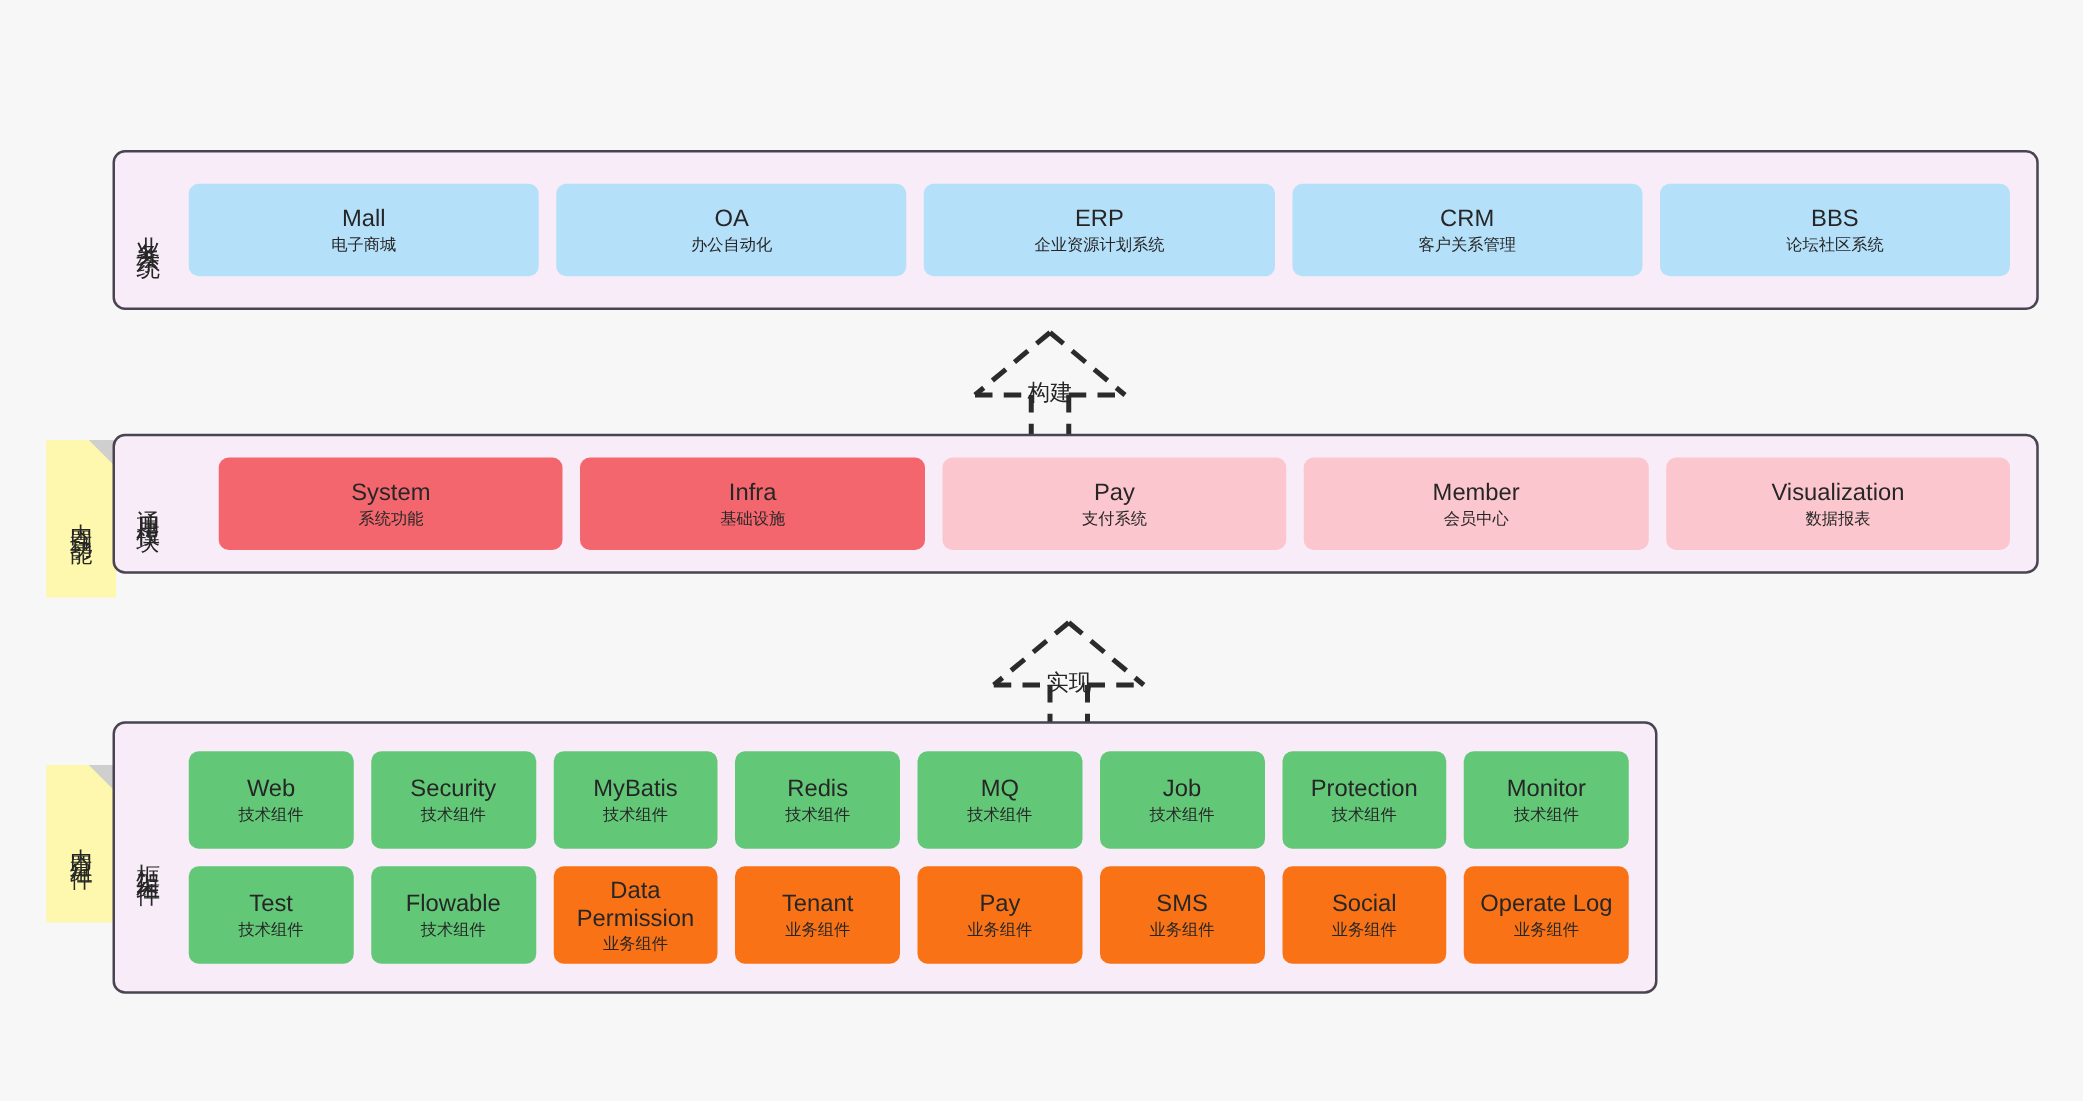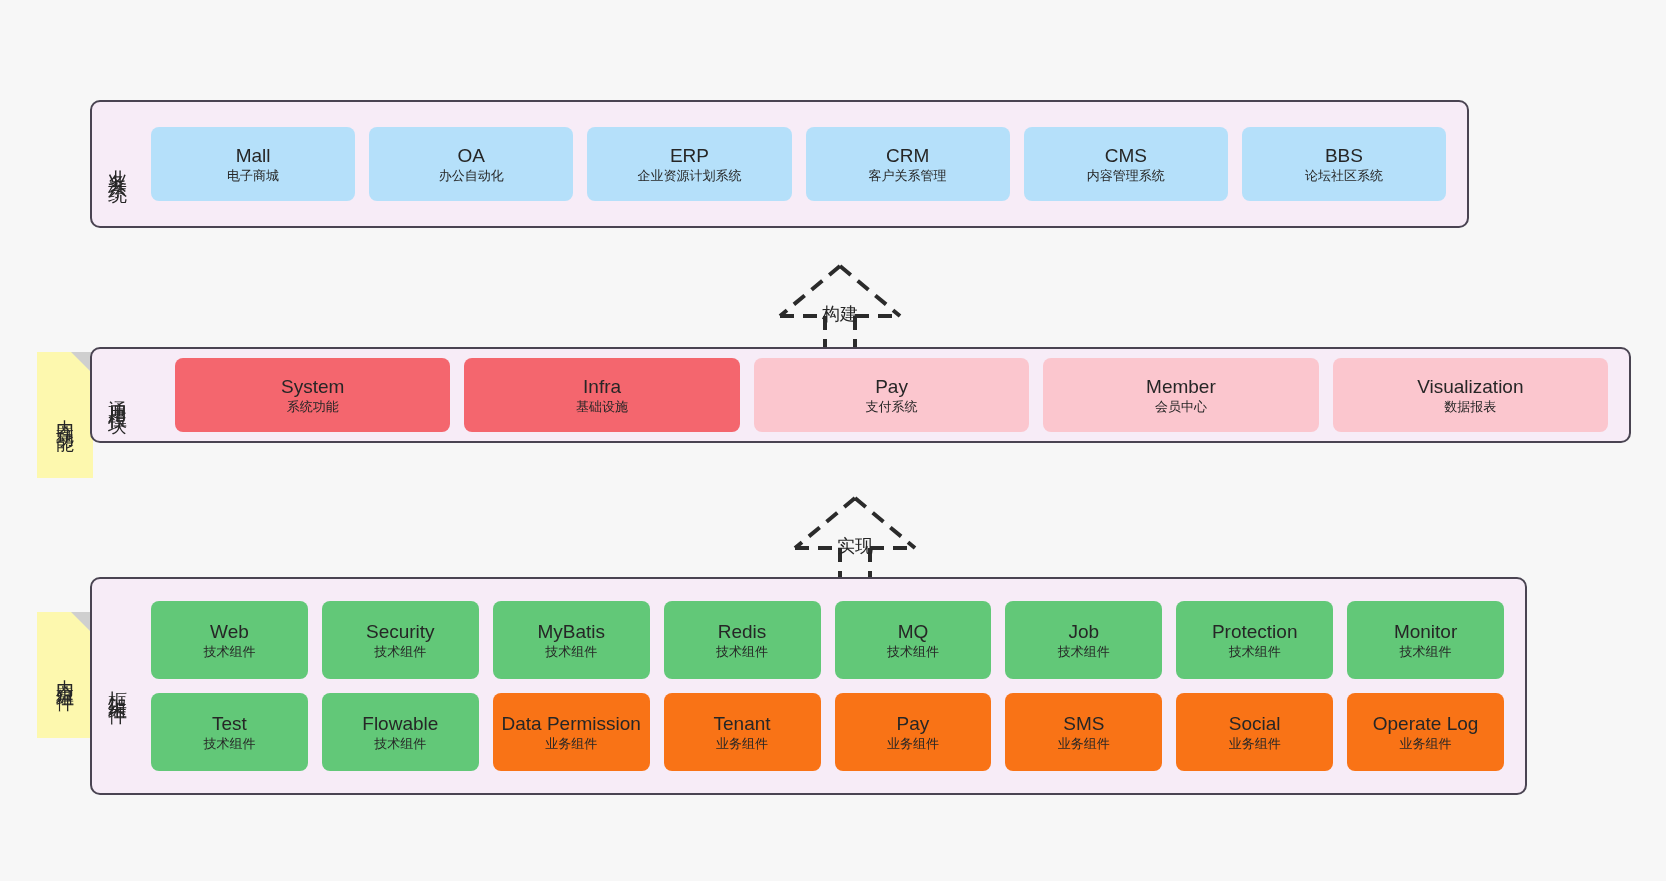--- a/index.html
+++ b/index.html
@@ -97,23 +97,23 @@
   }
 
   
   .c-blue       { background: #b5e0fa; }
   .c-red        { background: #f4666e; }
   .c-pink       { background: #fbc6ce; }
   .c-green      { background: #62c878; }
   .c-lightgreen { background: #f97316; }
 
   
-  #band-business { left: 90px;  top: 100px; width: 1379px; height: 128px; }
-  #band-modules  { left: 90px;  top: 347px; width: 1541px; height: 96px; gap: 24px; }
-  #band-framework{ left: 90px;  top: 577px; width: 1437px; height: 218px; }
+  #band-business { left: 90px;  top: 120px; width: 1541px; height: 128px; }
+  #band-modules  { left: 90px;  top: 347px; width: 1541px; height: 112px; gap: 24px; }
+  #band-framework{ left: 90px;  top: 577px; width: 1236px; height: 218px; }
 
   #band-business .card,
   #band-modules  .card { height: 74px; }
   #band-framework .card { height: 78px; }
 
   
   .sticky {
     position: absolute;
     width: 56px;
     background: #fdf8ae;
@@ -181,24 +181,20 @@
       </div>
       <div class="card c-blue">
         <span class="t-en">ERP</span>
         <span class="t-cn">企业资源计划系统</span>
       </div>
       <div class="card c-blue">
         <span class="t-en">CRM</span>
         <span class="t-cn">客户关系管理</span>
       </div>
       <div class="card c-blue">
-        <span class="t-en">CMS</span>
-        <span class="t-cn">内容管理系统</span>
-      </div>
-      <div class="card c-blue">
         <span class="t-en">BBS</span>
         <span class="t-cn">论坛社区系统</span>
       </div>
 
     </div>
   </div>
 
   <div class="connector" id="conn-build">
     <svg width="160" height="96" viewBox="0 0 160 96">
       <path d="M80 8 L20 58 M80 8 L140 58" fill="none" stroke="#2b2b2b" stroke-width="4" stroke-dasharray="14,9" stroke-linecap="butt"></path>

